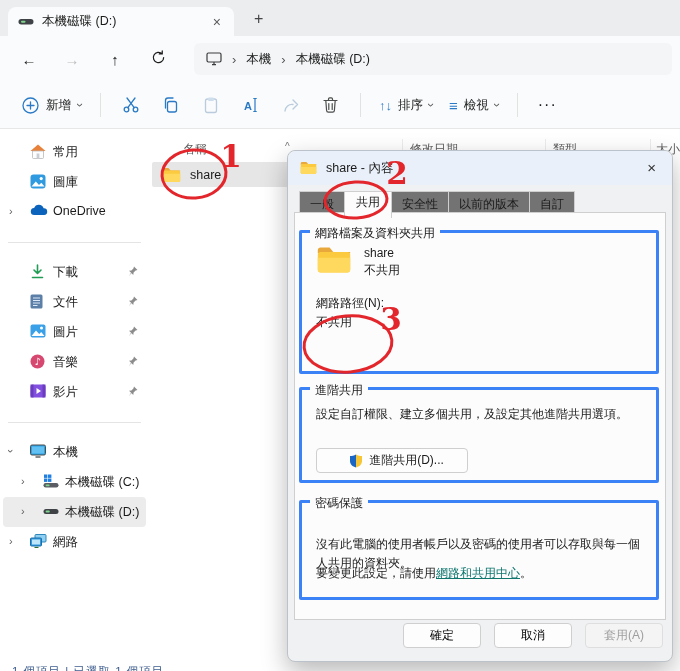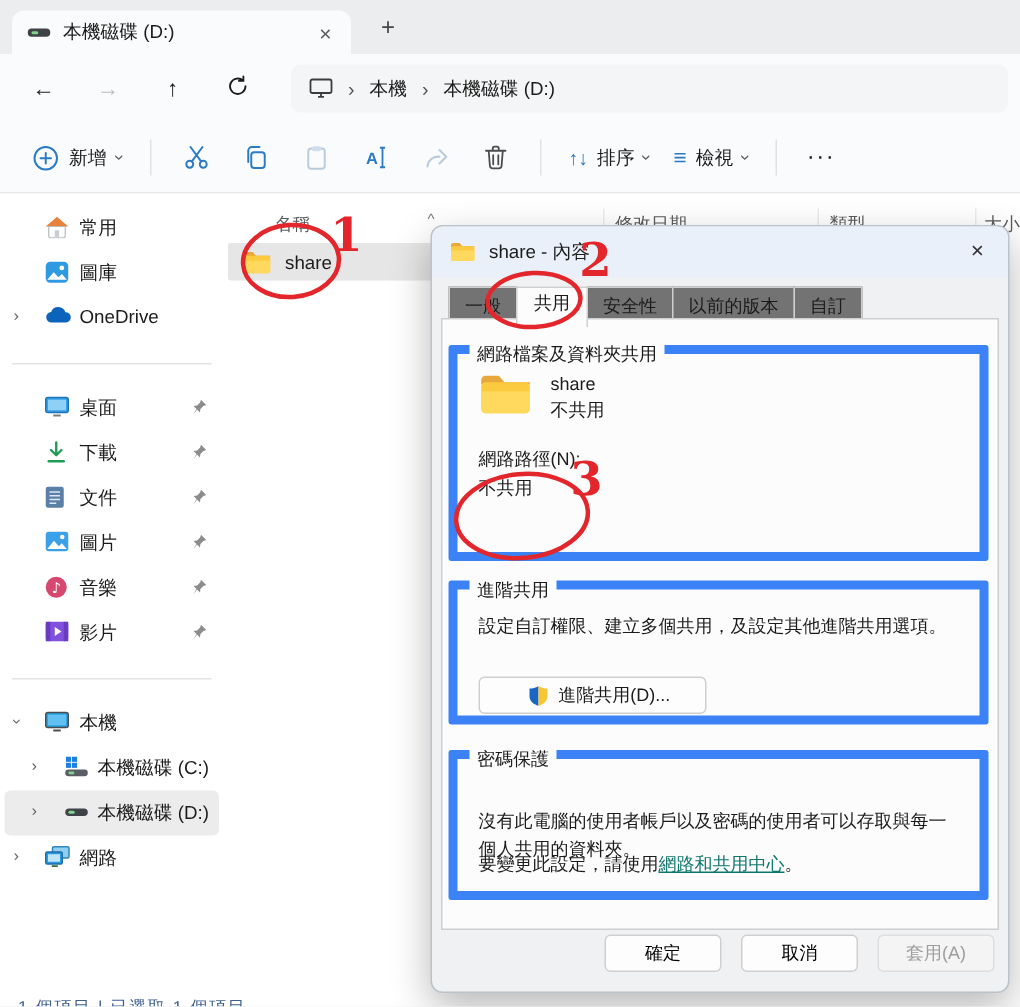--- a/index.html
+++ b/index.html
@@ -69,21 +69,21 @@
   .dlg-title { position:absolute; top:0; left:0; right:0; height:34px; background:#e9f0f9;
                border-radius:8px 8px 0 0; display:flex; align-items:center; padding:0 12px; gap:9px;
                font-size:12.5px; }
   .dlg-close { position:absolute; right:12px; top:8px; font-size:15px; color:#333; padding:0 4px; }
   .dlg-tabs { position:absolute; top:40px; left:11px; display:flex; align-items:flex-end; }
   .dtab { padding:4px 10px; border:1px solid #cfcfcf; background:#737373; margin-right:-1px;
           position:relative; }
   .dtab.active { background:#fcfcfd; z-index:3; padding:2px 11px 7px; margin-top:-2px; border-bottom:none; }
   .dlg-pane { position:absolute; left:6px; right:6px; top:61px; bottom:41px; background:#fcfcfd;
               border:1px solid #cfcfcf; }
-  .grp { position:absolute; left:4px; right:6px; border:6px solid #3b82f6; border-radius:2px;
+  .grp { position:absolute; left:4px; right:6px; border:3px solid #3b82f6; border-radius:2px;
          background:#fcfcfd; }
   .grp-label { position:absolute; top:-8px; left:8px; background:#fcfcfd; padding:0 5px; }
   .g1 { top:17px; height:144px; }
   .g2 { top:174px; height:96px; }
   .g3 { top:287px; height:100px; }
   .fold-big { position:absolute; left:14px; top:13px; }
   .fname  { position:absolute; left:62px; top:13px; }
   .fstate { position:absolute; left:62px; top:29px; }
   .plabel { position:absolute; left:14px; top:62px; }
   .pval   { position:absolute; left:14px; top:81px; }
@@ -236,35 +236,20 @@
             <path d="M4.5 11 a3.5 3.5 0 0 1-.4-7 A5 5 0 0 1 13.6 4.2 A3.4 3.4 0 0 1 14 11 z" fill="#0c63bb"></path>
           </svg>
       </span>
       <span class="sv-label">OneDrive</span>
     </div>
 
     <div class="sdivider">
         <div></div>
       </div>
 
-    <div class="srow">
-      <span class="sv-icon">
-        <svg width="16" height="14" viewBox="0 0 16 14">
-            <rect x="0.5" y="1" width="15" height="10" rx="1.5" fill="#3aa0e8" stroke="#1c74b5"></rect>
-            <rect x="2" y="2.5" width="12" height="7" fill="#8fd0f7"></rect>
-            <path d="M5.5 13 h5" stroke="#7a7a7a" stroke-width="1.3"></path>
-          </svg>
-      </span>
-      <span class="sv-label">桌面</span>
-      <span class="pin">
-        <svg width="10" height="11" viewBox="0 0 10 11">
-            <path d="M6 0.5 L9.5 4 L7.6 4.6 L5.6 6.6 L5.3 9 L3 6.7 L0.8 10.4 L3.4 7 L1 4.7 L3.4 4.4 L5.4 2.4 z" fill="#8c8c8c"></path>
-          </svg>
-      </span>
-    </div>
 
     <div class="srow">
       <span class="sv-icon">
         <svg width="15" height="15" viewBox="0 0 15 15">
             <path d="M7.5 1 v8 M4 6 l3.5 3.5 L11 6" fill="none" stroke="#1f9d55" stroke-width="1.6" stroke-linecap="round" stroke-linejoin="round"></path>
             <path d="M2.5 13.5 h10" stroke="#1f9d55" stroke-width="1.6" stroke-linecap="round"></path>
           </svg>
       </span>
       <span class="sv-label">下載</span>
       <span class="pin">

